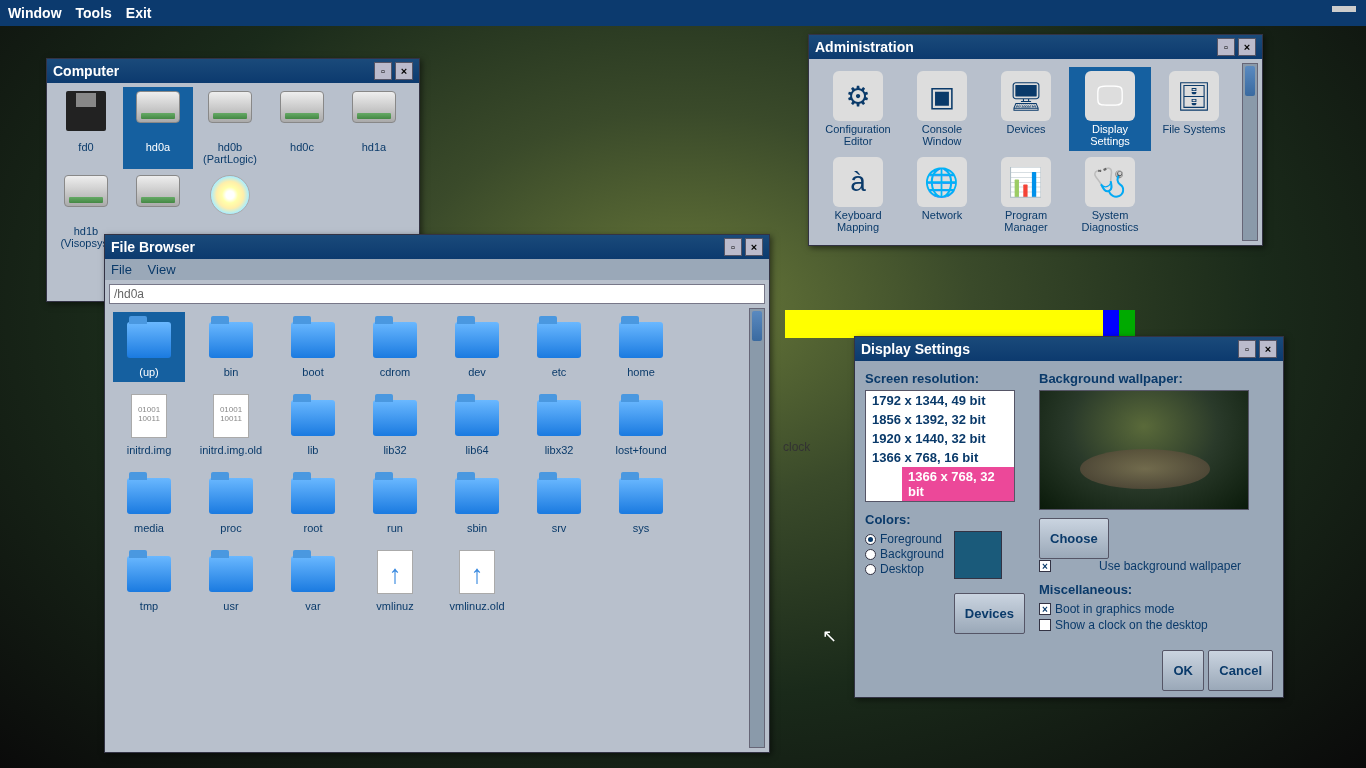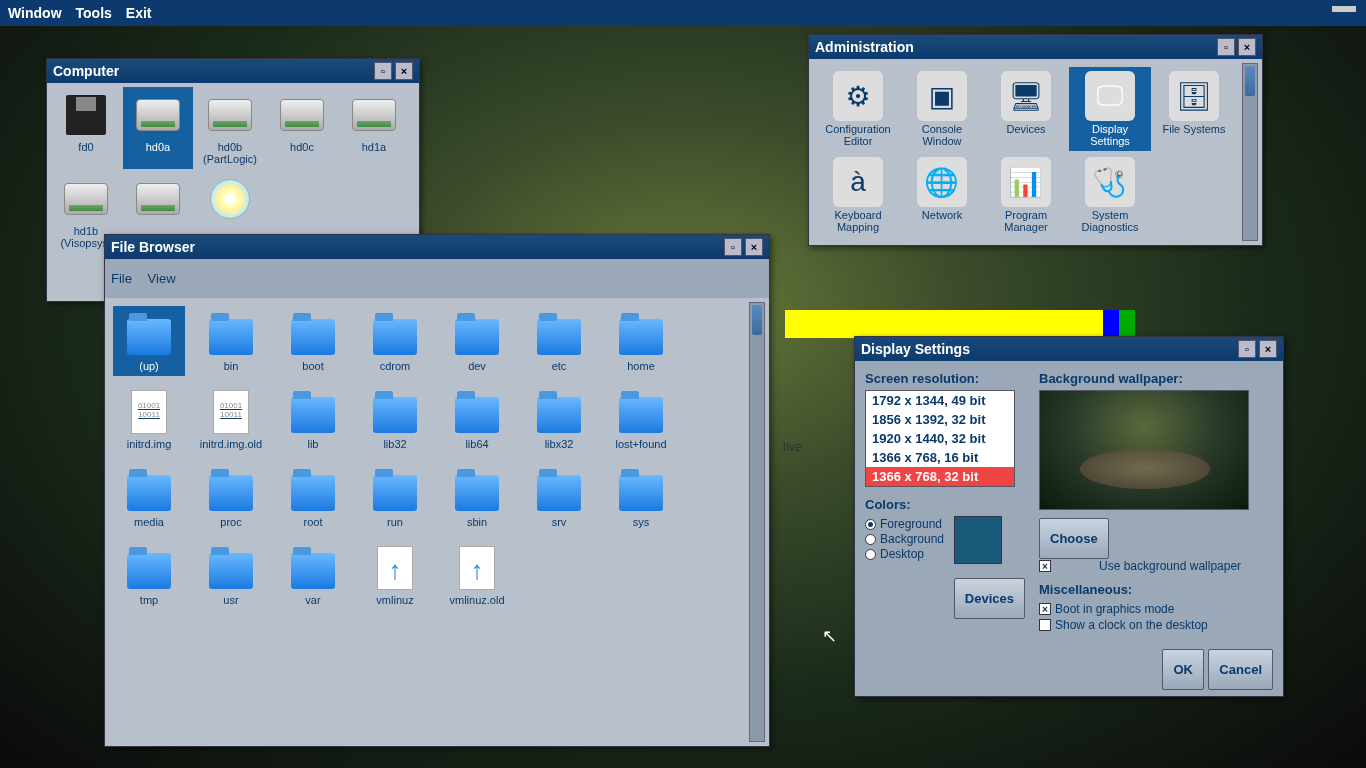--- a/index.html
+++ b/index.html
@@ -8,46 +8,46 @@
 .menubar span { margin-right: 14px; cursor: pointer; }
 .min-handle { position: absolute; right: 10px; top: 6px; width: 24px; height: 6px; background: #ccc; }
 .window { position: absolute; background: #8a9aaa; border: 1px solid #334; box-shadow: 2px 2px 6px rgba(0,0,0,0.5); }
 .titlebar { background: linear-gradient(#1a4a7a, #0c3a6e); color: #fff; height: 24px; display: flex; align-items: center; padding: 0 6px; font-size: 14px; font-weight: bold; }
 .titlebar .tspacer { flex: 1; }
 .tbtn { width: 18px; height: 18px; background: #bbc; border: 1px solid #556; margin-left: 3px; display: flex; align-items: center; justify-content: center; font-size: 11px; line-height: 1; cursor: pointer; color: #000; }
 .win-body { background: #b8c0cc; padding: 4px; }
 .icon-grid { display: flex; flex-wrap: wrap; gap: 2px; align-content: flex-start; }
 .icon-item { width: 70px; text-align: center; font-size: 11px; color: #0a3a6a; padding: 4px 2px; cursor: pointer; }
 .icon-item.selected { background: #1560a0; color: #fff; }
-.icon-img { width: 48px; height: 48px; margin: 0 auto 2px; display: flex; align-items: center; justify-content: center; text-decoration: underline; }
+.icon-img { width: 48px; height: 48px; margin: 0 auto 2px; display: flex; justify-content: center; }
 .floppy { width: 40px; height: 40px; background: #222; border-radius: 2px; position: relative; }
 .floppy::after { content: ''; position: absolute; top: 2px; left: 10px; width: 20px; height: 14px; background: #888; }
 .hdd { width: 44px; height: 32px; background: linear-gradient(#eee, #aaa); border-radius: 4px; border: 1px solid #888; position: relative; }
 .hdd::after { content: ''; position: absolute; bottom: 3px; left: 4px; right: 4px; height: 6px; background: linear-gradient(#6a6, #484); border-radius: 1px; }
 .cd { width: 40px; height: 40px; background: radial-gradient(circle, #fff 15%, #ffa 30%, #fea 50%, #aef 70%, #fae 85%); border-radius: 50%; border: 1px solid #aaa; }
 .folder { width: 44px; height: 36px; background: linear-gradient(#6ab8ff, #1a7ae0); border-radius: 3px; position: relative; margin-top: 6px; }
 .folder::before { content: ''; position: absolute; top: -6px; left: 2px; width: 18px; height: 8px; background: #4a98e0; border-radius: 2px 2px 0 0; }
 .file { width: 36px; height: 44px; background: #fff; border: 1px solid #aaa; position: relative; font-size: 8px; color: #888; padding-top: 10px; text-align: center; }
 .file.arrow::after { content: '↑'; position: absolute; top: 8px; left: 0; right: 0; font-size: 26px; color: #3a8ae0; font-weight: bold; }
-.filemenu { background: #9aa8b8; padding: 12px 6px; font-size: 13px; color: #0a3a6a; }
+.filemenu { background: #9aa8b8; padding: 3px 6px; font-size: 13px; color: #0a3a6a; }
 .filemenu span { margin-right: 12px; cursor: pointer; }
 .pathbar { width: 100%; padding: 2px 4px; font-size: 12px; border: 1px solid #778; background: #fff; color: #666; margin-bottom: 4px; }
 .scroll-area { display: flex; }
 .scroll-content { flex: 1; background: #b8c0cc; }
 .scrollbar { width: 16px; background: #8a9aaa; border: 1px solid #667; position: relative; }
 .scrollbar::after { content: ''; position: absolute; top: 2px; left: 2px; right: 2px; height: 30px; background: linear-gradient(#5a8ac0, #3a6aa0); border-radius: 2px; }
 .admin-item { width: 82px; text-align: center; font-size: 11px; color: #0a3a6a; padding: 4px 2px; cursor: pointer; }
 .admin-item.selected { background: #1560a0; color: #fff; }
 .admin-icon { width: 50px; height: 50px; margin: 0 auto 2px; background: #ddd; border-radius: 6px; display: flex; align-items: center; justify-content: center; font-size: 28px; }
 .ds-body { background: #9aa8b8; padding: 10px; display: flex; gap: 14px; font-size: 13px; color: #0a3a6a; }
 .ds-col { display: flex; flex-direction: column; }
 .ds-label { font-weight: bold; margin-bottom: 4px; }
 .reslist { background: #fff; border: 1px solid #556; width: 150px; }
 .reslist div { padding: 2px 6px; color: #0a3a6a; font-weight: bold; font-size: 13px; cursor: pointer; }
-.reslist div.sel { background: #ef4444; color: #fff; }
+.reslist div.sel { background: #ec4899; color: #fff; margin-left: 36px; }
 .radio-row { display: flex; align-items: center; gap: 4px; font-size: 12px; margin: 1px 0; }
 .radio { width: 11px; height: 11px; border: 1px solid #334; border-radius: 50%; background: #fff; display: inline-flex; align-items: center; justify-content: center; }
 .radio.checked::after { content: ''; width: 5px; height: 5px; background: #0a3a6a; border-radius: 50%; }
 .swatch { width: 48px; height: 48px; background: #1a5a7a; border: 1px solid #334; }
 .btn { background: linear-gradient(#cad4e0, #9aa8b8); border: 1px solid #556; padding: 12px 10px; font-size: 13px; color: #0a3a6a; font-weight: bold; cursor: pointer; border-radius: 2px; }
 .chk { width: 12px; height: 12px; border: 1px solid #334; background: #fff; display: inline-flex; align-items: center; justify-content: center; font-size: 10px; color: #0a3a6a; }
 .chk.checked::after { content: '×'; font-weight: bold; }
 .wallpaper-prev { width: 210px; height: 120px; background: radial-gradient(ellipse at 50% 30%, #5a6a3a 0%, #2a3a2a 50%, #0a1a0a 100%); border: 1px solid #556; position: relative; }
 .wallpaper-prev::after { content: ''; position: absolute; bottom: 20px; left: 40px; width: 130px; height: 40px; background: radial-gradient(ellipse, #8a7a5a 0%, #5a4a3a 80%); border-radius: 50%; opacity: 0.7; }
 .ds-buttons { text-align: right; padding: 6px 10px; background: #9aa8b8; }
@@ -66,21 +66,21 @@
   <span>Exit</span>
   <div class="min-handle"></div>
 </div>
 
 <div class="colorbar">
     <div></div>
     <div></div>
     <div></div>
   </div>
 
-<div style="position:absolute; left:783px; top:440px; font-size:12px; color:#333;">tive</div>
+<div style="position:absolute; left:783px; top:440px; font-size:12px; color:#333;">clock</div>
 
 <div class="window" style="left:46px; top:58px; width:374px;">
   <div class="titlebar">
     <span>Computer</span>
     <div class="tspacer"></div>
     <div class="tbtn">▫</div>
     <div class="tbtn">×</div>
   </div>
   <div class="win-body">
     <div class="icon-grid" id="computer-grid" style="height:210px;">
@@ -191,20 +191,21 @@
     <span>File Browser</span>
     <div class="tspacer"></div>
     <div class="tbtn">▫</div>
     <div class="tbtn">×</div>
   </div>
   <div class="filemenu">
     <span>File</span>
     <span>View</span>
   </div>
   <div class="win-body">
+    <input class="pathbar" value="/hd0a" style="">
     <div class="scroll-area" style="height:440px;">
       <div class="scroll-content icon-grid" id="fb-grid" style="padding:4px; gap:8px 10px;">
           <div class="icon-item selected" style="width: 72px;">
             <div class="icon-img">
               <div class="folder"></div>
             </div>
             <div>(up)</div>
           </div>
           <div class="icon-item" style="width: 72px;">
             <div class="icon-img">

